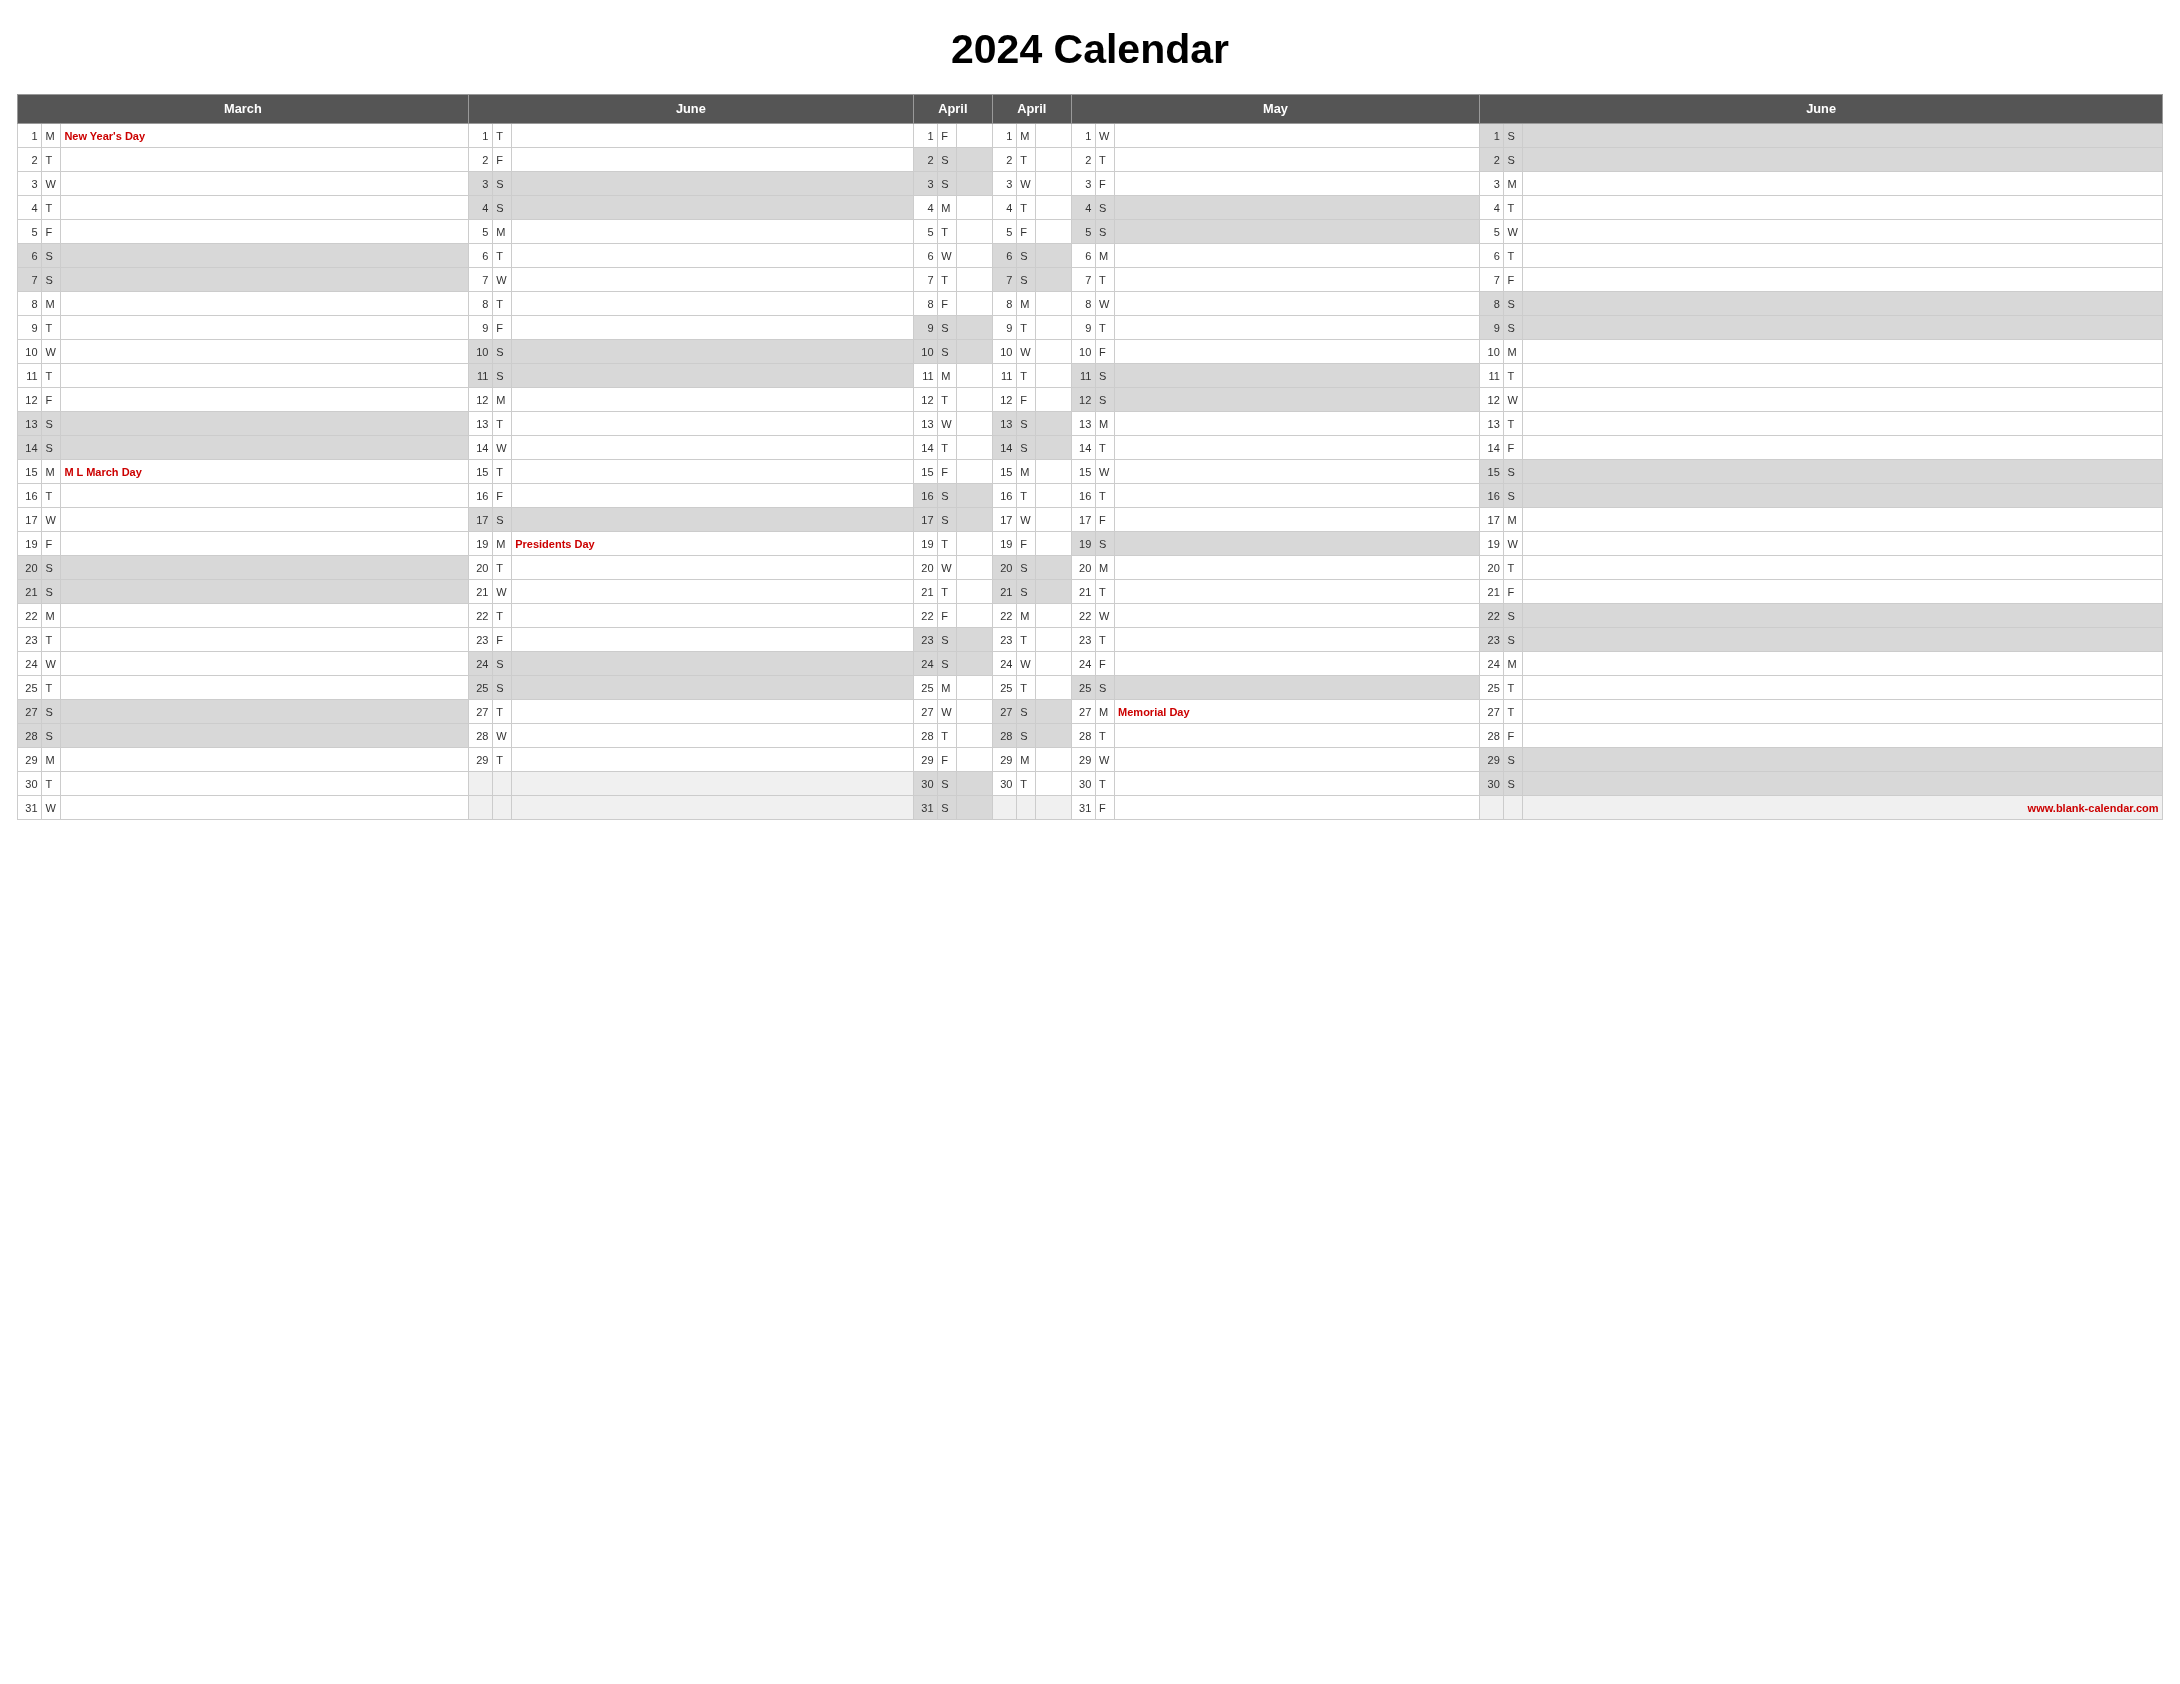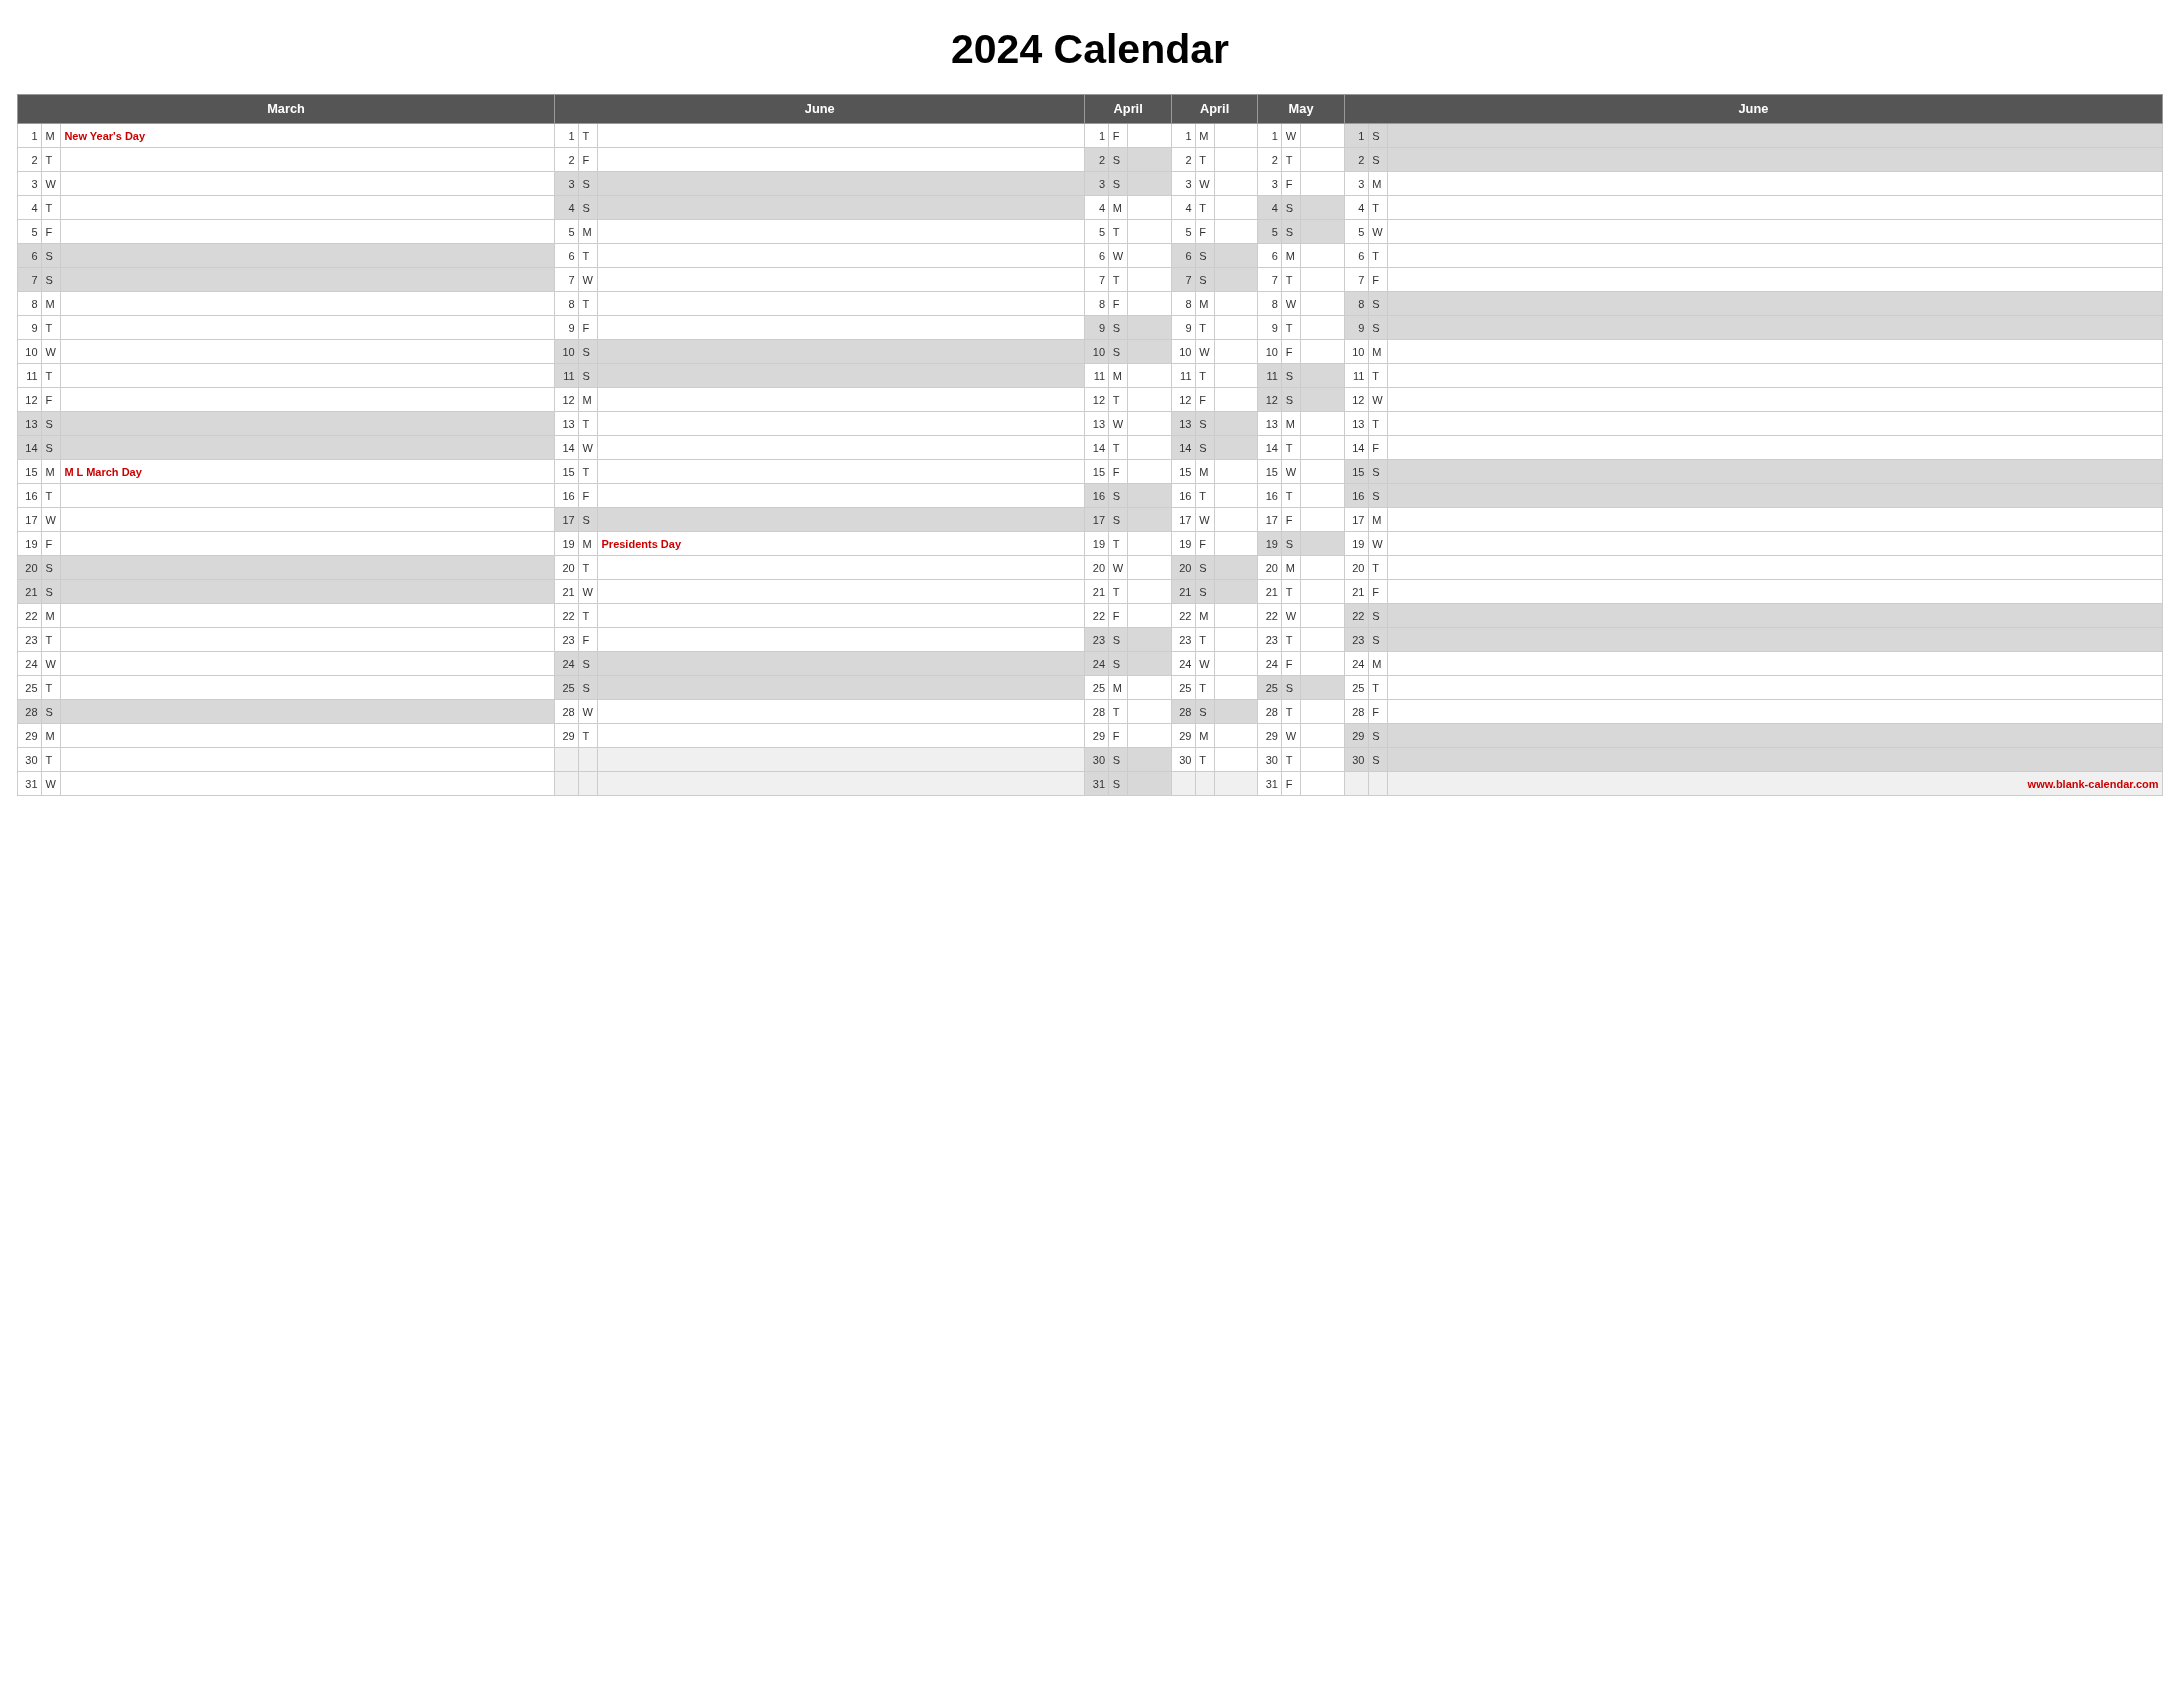--- a/index.html
+++ b/index.html
@@ -552,20 +552,40 @@
           <td class="day-letter" style="background: white;">T</td>
           <td style="background: white;"></td>
           <td class="day-num" style="background: rgb(216, 216, 216);">25</td>
           <td class="day-letter" style="background: rgb(216, 216, 216);">S</td>
           <td style="background: rgb(216, 216, 216);"></td>
           <td class="day-num" style="background: white;">25</td>
           <td class="day-letter" style="background: white;">T</td>
           <td style="background: white;"></td>
         </tr>
         <tr>
+          <td class="day-num" style="background: rgb(216, 216, 216);">27</td>
+          <td class="day-letter" style="background: rgb(216, 216, 216);">S</td>
+          <td style="background: rgb(216, 216, 216);"></td>
+          <td class="day-num" style="background: white;">27</td>
+          <td class="day-letter" style="background: white;">T</td>
+          <td style="background: white;"></td>
+          <td class="day-num" style="background: white;">27</td>
+          <td class="day-letter" style="background: white;">W</td>
+          <td style="background: white;"></td>
+          <td class="day-num" style="background: rgb(216, 216, 216);">27</td>
+          <td class="day-letter" style="background: rgb(216, 216, 216);">S</td>
+          <td style="background: rgb(216, 216, 216);"></td>
+          <td class="day-num" style="background: white;">27</td>
+          <td class="day-letter" style="background: white;">M</td>
+          <td class="holiday-cell" style="background: white;">Memorial Day</td>
+          <td class="day-num" style="background: white;">27</td>
+          <td class="day-letter" style="background: white;">T</td>
+          <td style="background: white;"></td>
+        </tr>
+        <tr>
           <td class="day-num" style="background: rgb(216, 216, 216);">28</td>
           <td class="day-letter" style="background: rgb(216, 216, 216);">S</td>
           <td style="background: rgb(216, 216, 216);"></td>
           <td class="day-num" style="background: white;">28</td>
           <td class="day-letter" style="background: white;">W</td>
           <td style="background: white;"></td>
           <td class="day-num" style="background: white;">28</td>
           <td class="day-letter" style="background: white;">T</td>
           <td style="background: white;"></td>
           <td class="day-num" style="background: rgb(216, 216, 216);">28</td>

